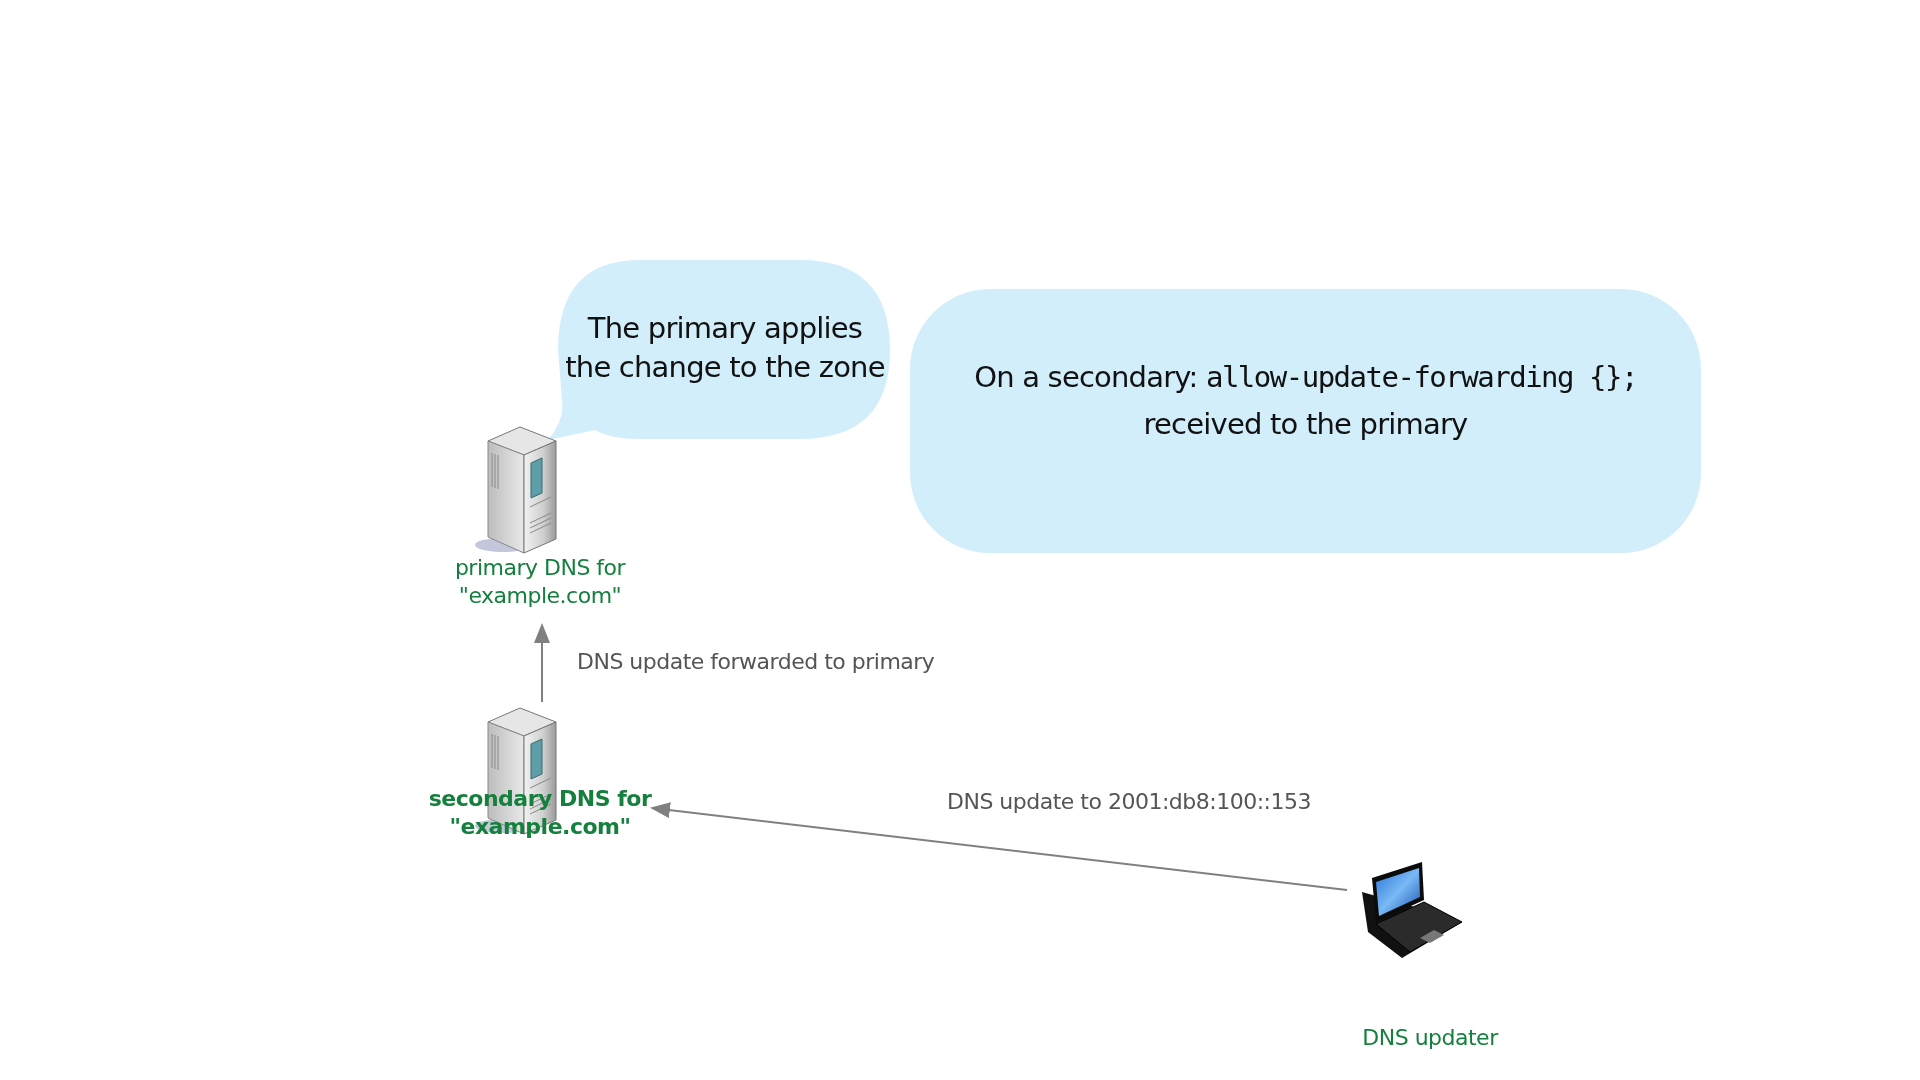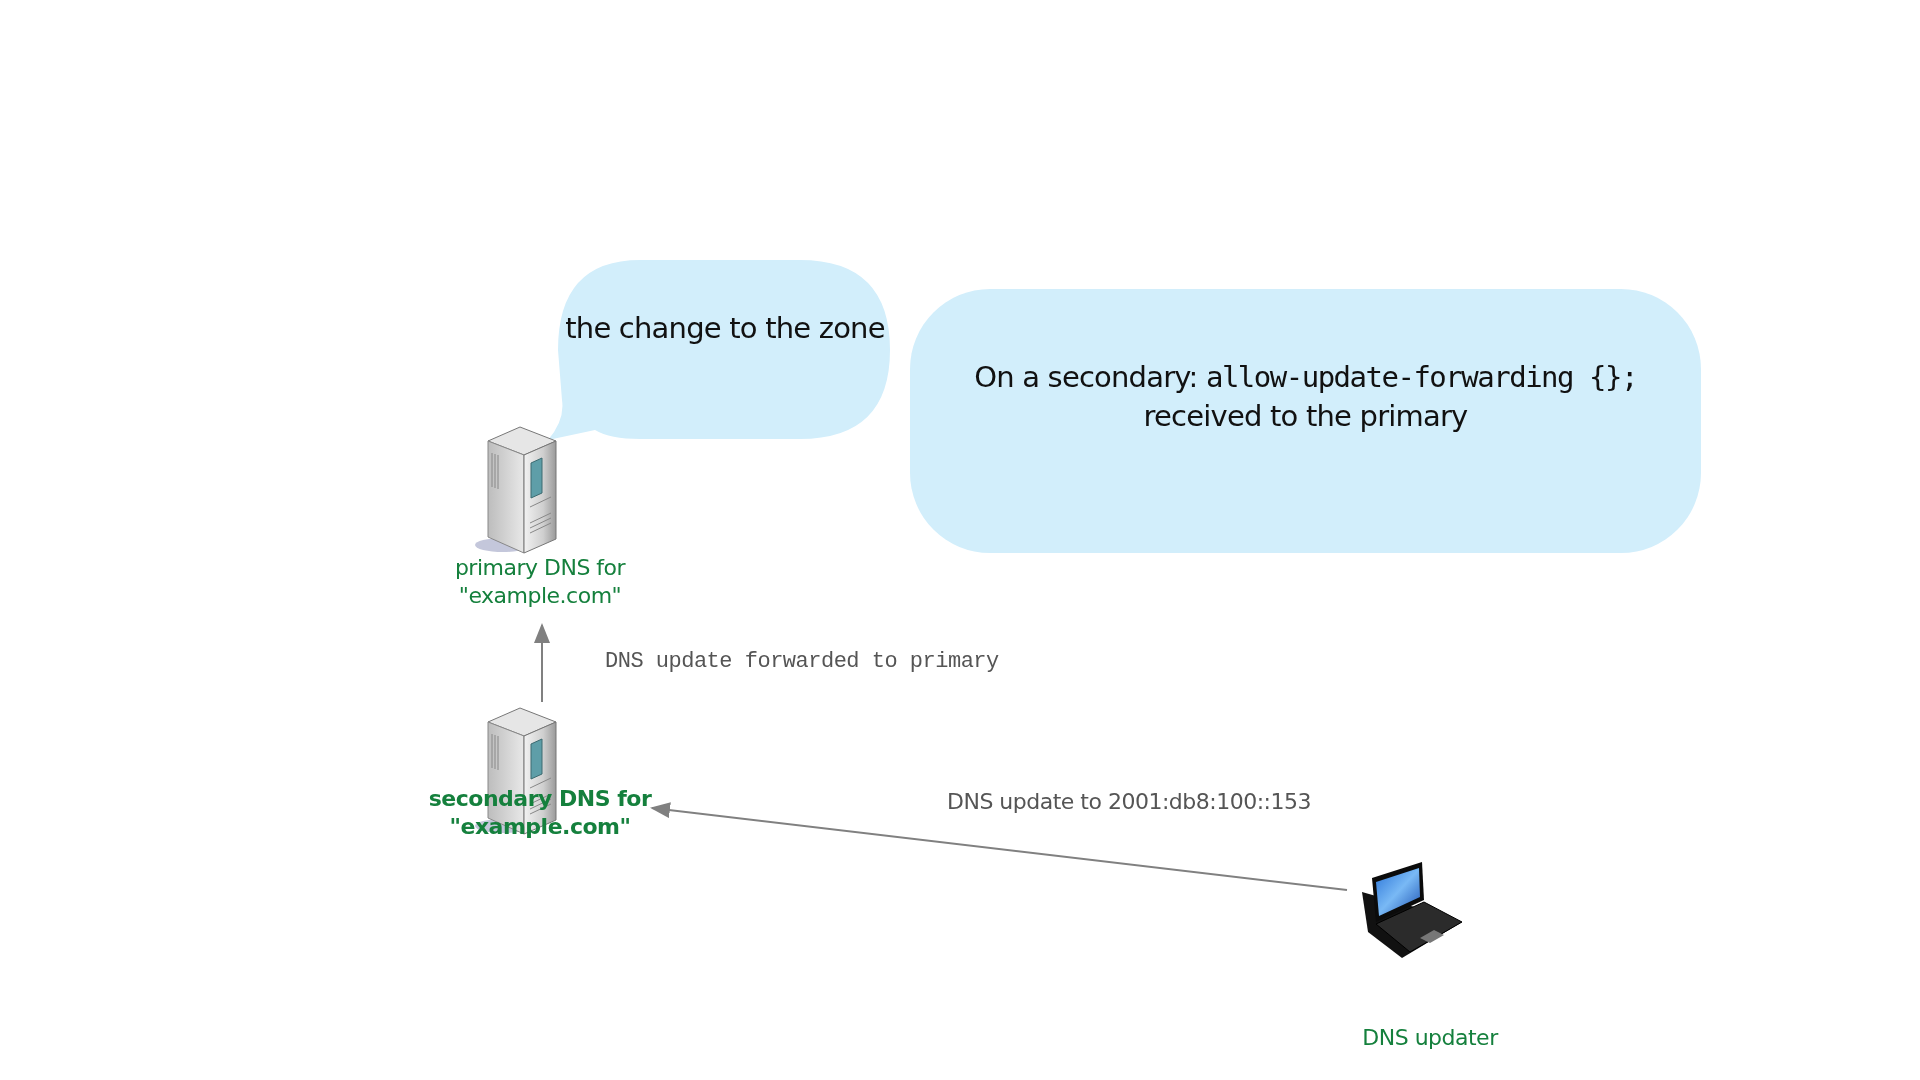--- a/index.html
+++ b/index.html
@@ -82,38 +82,39 @@
   <g transform="translate(1362,862)">
     <path d="M0,30 L6,70 L40,96 L100,60 L70,50 Z" fill="#111"></path>
     <path d="M10,16 L60,0 L62,38 L14,60 Z" fill="#0b0b0b"></path>
     <path d="M14,20 L57,6 L58,35 L17,54 Z" fill="url(#screenGrad)"></path>
     <path d="M14,62 L62,40 L100,60 L48,90 Z" fill="#2b2b2b" stroke="#000" stroke-width="1"></path>
     <path d="M58,76 L72,68 L82,73 L68,81 Z" fill="#777"></path>
   </g>
 </svg>
 
 <div class="bubble-text" style="left:560px; top:309px; width:330px; font-size:29px; line-height:39px; letter-spacing:-0.8px;">
+  <div>The primary applies</div>
   <div>the change to the zone</div>
 </div>
 
 <div class="bubble-text" style="left:910px; top:358px; width:791px; font-size:29px; line-height:39px; letter-spacing:-0.8px;">
-  <div style="margin-bottom:0;">
+  <div style="margin-bottom:8px;">
     <span>On a secondary: </span><span class="mono" style="font-size:29px; letter-spacing:-1.5px;">allow-update-forwarding {};</span>
   </div>
   <div>received to the primary</div>
 </div>
 
 <div class="label" style="left:430px; top:554px; width:220px;">
   <div>primary DNS for</div>
   <div>"example.com"</div>
 </div>
 
 <div class="label" style="left:420px; top:785px; width:240px;font-weight:bold;">
   <div>secondary DNS for</div>
   <div>"example.com"</div>
 </div>
 
 <div class="label" style="left:1330px; top:1024px; width:200px;">
   <div>DNS updater</div>
 </div>
 
-<div class="edge-label" style="left:605px; top:649px;font-family:Liberation Mono, monospace;">DNS update forwarded to primary</div>
+<div class="edge-label" style="left:577px; top:649px;">DNS update forwarded to primary</div>
 <div class="edge-label" style="left:947px; top:789px;">DNS update to 2001:db8:100::153</div>
 
 </body></html>

